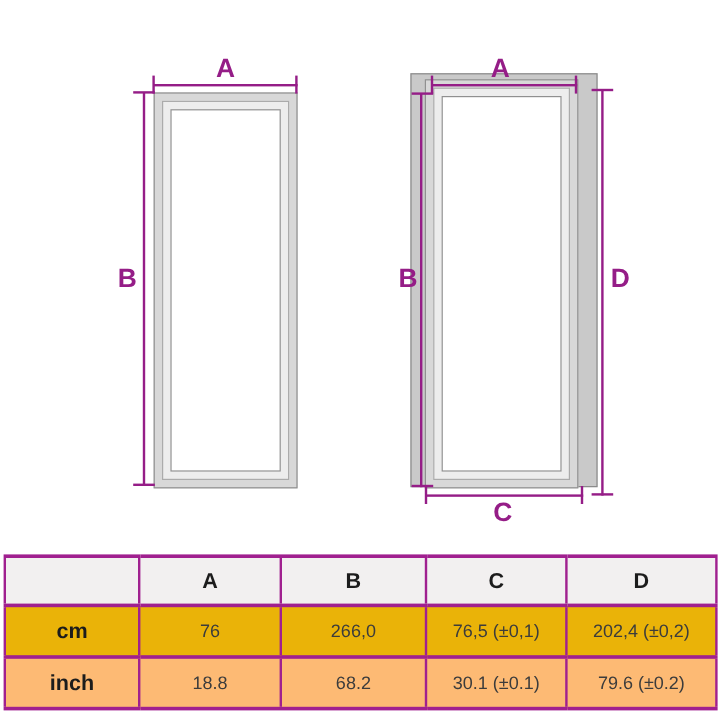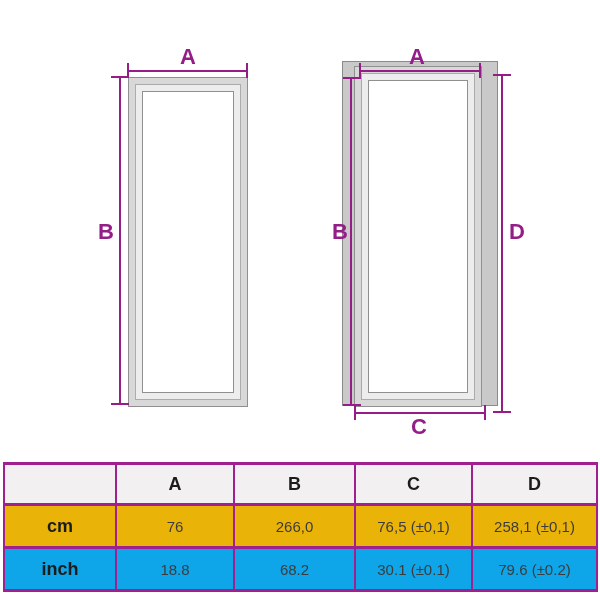--- a/index.html
+++ b/index.html
@@ -25,21 +25,21 @@
   }
   .size-table th,.size-table td{
     border-left:2px solid #a0208f;border-right:2px solid #a0208f;
     border-top:3px solid #a0208f;border-bottom:3px solid #a0208f;
     text-align:center;vertical-align:middle;padding:0;
   }
   .size-table .hdr-row th{height:38px;background:#f2f0f0;font-size:18px;font-weight:bold;color:#1c1c1c;}
   .size-table .row-label{font-size:18px;font-weight:bold;color:#1c1c1c;}
   .size-table .val{font-size:15px;font-weight:normal;color:#3c3c3c;margin-left:10px;}
   .size-table .row-cm td{height:40px;background:#eab308;}
-  .size-table .row-inch td{height:40px;background:#0ea5e9;}
+  .size-table .row-inch td{height:40px;background:#fdba74;}
 </style>
 </head>
 <body>
 
 <div class="canvas">
 
   <div>
 
     <div class="frame-outer" style="left:128px;top:77px;width:120px;height:330px">
       <div class="frame-mid"></div>
@@ -101,21 +101,21 @@
         <th>A</th>
         <th>B</th>
         <th>C</th>
         <th>D</th>
       </tr>
       <tr class="row-cm">
         <td class="row-label">cm</td>
         <td class="val">76</td>
         <td class="val">266,0</td>
         <td class="val">76,5 (±0,1)</td>
-        <td class="val">258,1 (±0,1)</td>
+        <td class="val">202,4 (±0,2)</td>
       </tr>
       <tr class="row-inch">
         <td class="row-label">inch</td>
         <td class="val">18.8</td>
         <td class="val">68.2</td>
         <td class="val">30.1 (±0.1)</td>
         <td class="val">79.6 (±0.2)</td>
       </tr>
     </tbody>
   </table>

